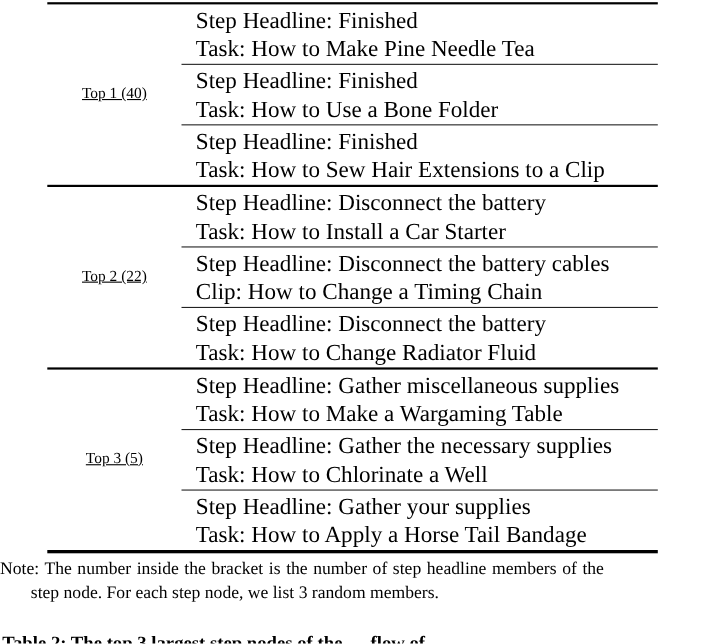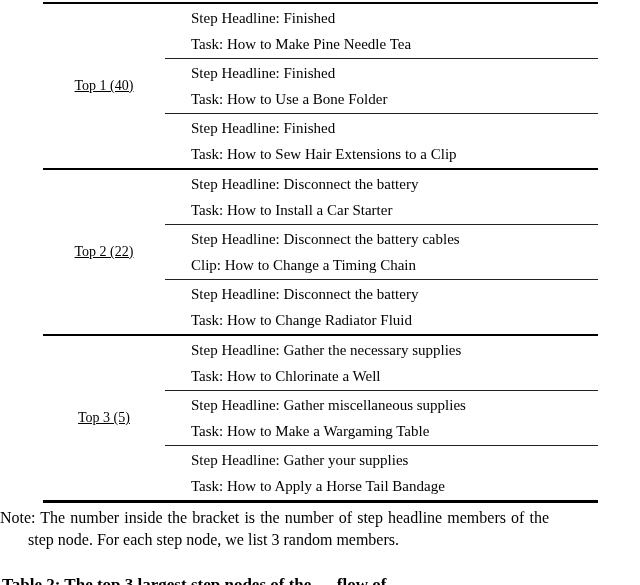--- a/index.html
+++ b/index.html
@@ -44,24 +44,23 @@
     flex: 1;
     min-width: 0;
   }
   .subrow {
     padding: 1px 0 1px 13px;
   }
   .subrow + .subrow {
     border-top: 1.2px solid #222222;
   }
   .tline {
-    font-size: 15px;
+    font-size: 21px;
     line-height: 26px;
     white-space: nowrap;
-    margin-left: 13px;
   }
   .note {
     position: absolute;
     left: 0;
     top: 507px;
     width: 549px;
     font-size: 16px;
     line-height: 22px;
   }
   .note-line1 {
@@ -121,26 +120,26 @@
         <div class="tline">Step Headline: Disconnect the battery</div>
         <div class="tline">Task: How to Change Radiator Fluid</div>
       </div>
     </div>
   </div>
 
   <div class="group">
     <div class="label-cell">Top 3 (5)</div>
     <div class="rows-cell">
       <div class="subrow">
+        <div class="tline">Step Headline: Gather miscellaneous supplies</div>
+        <div class="tline">Task: How to Make a Wargaming Table</div>
+      </div>
+      <div class="subrow">
         <div class="tline">Step Headline: Gather the necessary supplies</div>
         <div class="tline">Task: How to Chlorinate a Well</div>
-      </div>
-      <div class="subrow">
-        <div class="tline">Step Headline: Gather miscellaneous supplies</div>
-        <div class="tline">Task: How to Make a Wargaming Table</div>
       </div>
       <div class="subrow">
         <div class="tline">Step Headline: Gather your supplies</div>
         <div class="tline">Task: How to Apply a Horse Tail Bandage</div>
       </div>
     </div>
   </div>
 
 </div>
 

